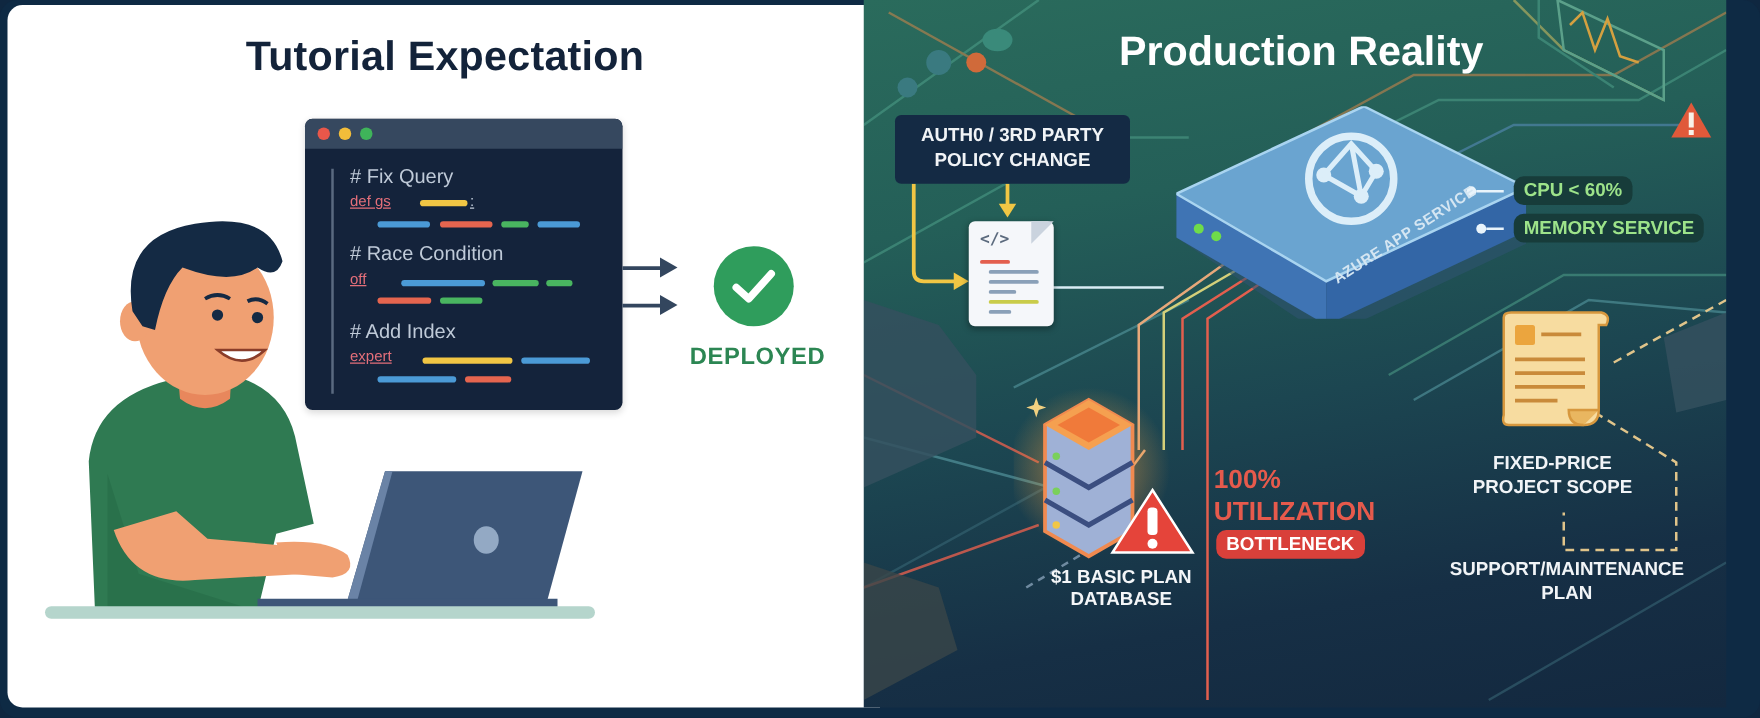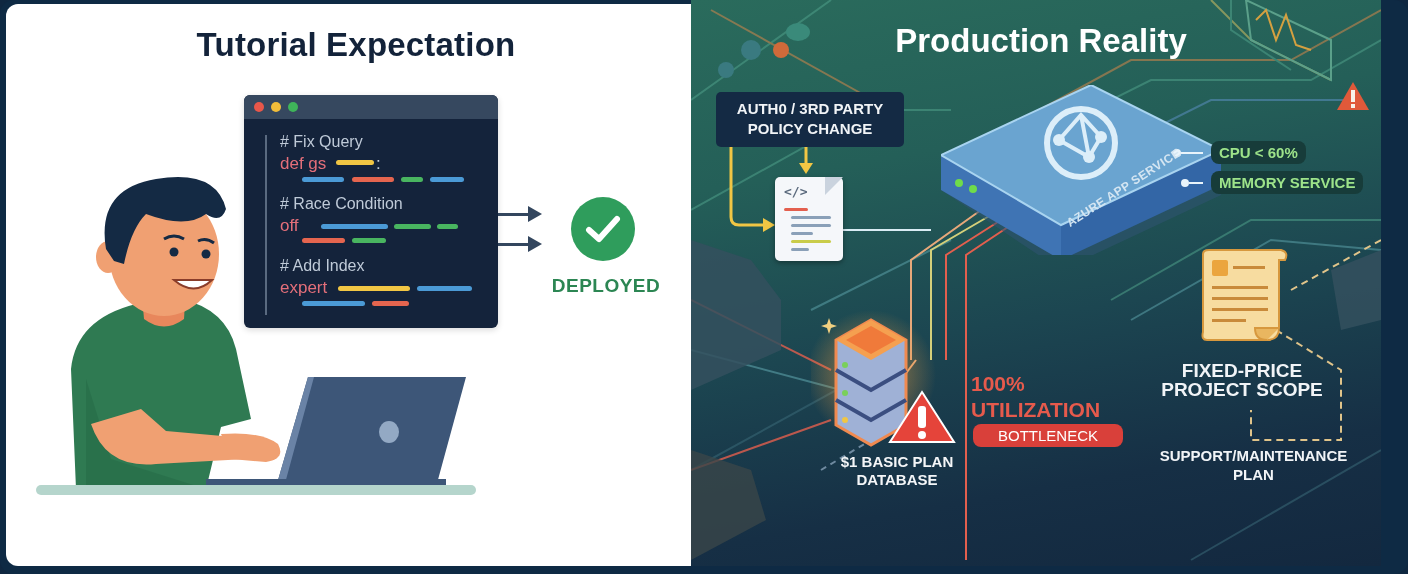--- a/index.html
+++ b/index.html
@@ -13,21 +13,21 @@
   .left-title { position: absolute; top: 22px; left: 0; width: 700px; text-align: center; font-size: 33px; font-weight: 700; color: #13233a; letter-spacing: 0.2px; }
 
   .code-window { position: absolute; left: 238px; top: 91px; width: 254px; height: 233px; background: #14233b; border-radius: 6px; overflow: hidden; box-shadow: 0 2px 6px rgba(0,0,0,0.15); }
   .code-titlebar { height: 24px; background: #36485f; position: relative; }
   .dot { position: absolute; top: 7px; width: 10px; height: 10px; border-radius: 50%; }
   .dot.red { left: 10px; background: #e8574a; }
   .dot.yellow { left: 27px; background: #f2bd3a; }
   .dot.green { left: 44px; background: #3fb45a; }
   .code-gutter { position: absolute; left: 21px; top: 40px; width: 2px; height: 180px; background: #5a6a80; }
   .code-comment { position: absolute; left: 36px; font-size: 16px; color: #bfcad8; font-weight: 500; }
-  .code-kw { position: absolute; left: 36px; font-size: 17px; color: #e46f7a; }
+  .code-kw { position: absolute; left: 36px; font-size: 12px; color: #e46f7a; text-decoration: underline; }
   .bar { position: absolute; height: 5px; border-radius: 3px; }
   .c-blue { background: #4b9ad6; } .c-red { background: #e5654f; } .c-green { background: #49b560; } .c-yellow { background: #f1c644; }
 
   .arrow { position: absolute; height: 3px; background: #33465e; }
   .arrow::after { content: ""; position: absolute; right: -10px; top: -7px; border-left: 14px solid #33465e; border-top: 8px solid transparent; border-bottom: 8px solid transparent; }
 
   .check { position: absolute; left: 565px; top: 193px; width: 64px; height: 64px; border-radius: 50%; background: #2f9d5c; }
   .check svg { position: absolute; left: 14px; top: 16px; }
   .deployed { position: absolute; left: 530px; top: 271px; width: 140px; text-align: center; font-size: 19px; font-weight: 700; color: #2c8653; letter-spacing: 0.5px; }
 
@@ -44,23 +44,23 @@
   .doc .fold { position: absolute; right: 0; top: 0; width: 0; height: 0; border-left: 18px solid #cad3de; border-bottom: 18px solid transparent; }
 
   .server { position: absolute; left: 250px; top: 85px; width: 280px; height: 170px; }
   .pill { position: absolute; background: #173c3a; color: #9de38a; font-weight: 700; font-size: 15px; padding: 3px 8px; border-radius: 8px; }
   .azure-label { position: absolute; left: 373px; top: 218px; color: #d5e6f2; font-weight: 700; font-size: 12px; transform: rotate(-33deg); transform-origin: left top; letter-spacing: 0.5px; }
 
   .db-label { position: absolute; left: 106px; top: 453px; width: 200px; text-align: center; color: #f4f6f8; font-weight: 700; font-size: 15px; line-height: 18px; }
   .util { position: absolute; left: 280px; top: 372px; color: #e65a4c; font-weight: 700; }
   .util .pct { font-size: 21px; display: block; }
   .util .word { font-size: 21px; display: block; margin-top: 2px; text-align: right; }
-  .bottleneck { position: absolute; left: 282px; top: 424px; background: #d9403a; color: #fff; font-weight: 400; font-size: 15px; padding: 3px 25px; border-radius: 8px; }
-
-  .scope-label { position: absolute; left: 446px; top: 361px; width: 210px; text-align: center; color: #f1f4f7; font-weight: 700; font-size: 19px; line-height: 19px; }
+  .bottleneck { position: absolute; left: 282px; top: 424px; background: #d9403a; color: #fff; font-weight: 700; font-size: 15px; padding: 3px 8px; border-radius: 8px; }
+
+  .scope-label { position: absolute; left: 446px; top: 361px; width: 210px; text-align: center; color: #f1f4f7; font-weight: 700; font-size: 15px; line-height: 19px; }
   .support-label { position: absolute; left: 455px; top: 446px; width: 215px; text-align: center; color: #f1f4f7; font-weight: 700; font-size: 15px; line-height: 19px; }
   .scroll { position: absolute; left: 506px; top: 248px; width: 94px; height: 96px; }
 </style>
 </head>
 <body>
 
 <div class="frame">
 
   <div class="left">
     <div class="left-title">Tutorial Expectation</div>

